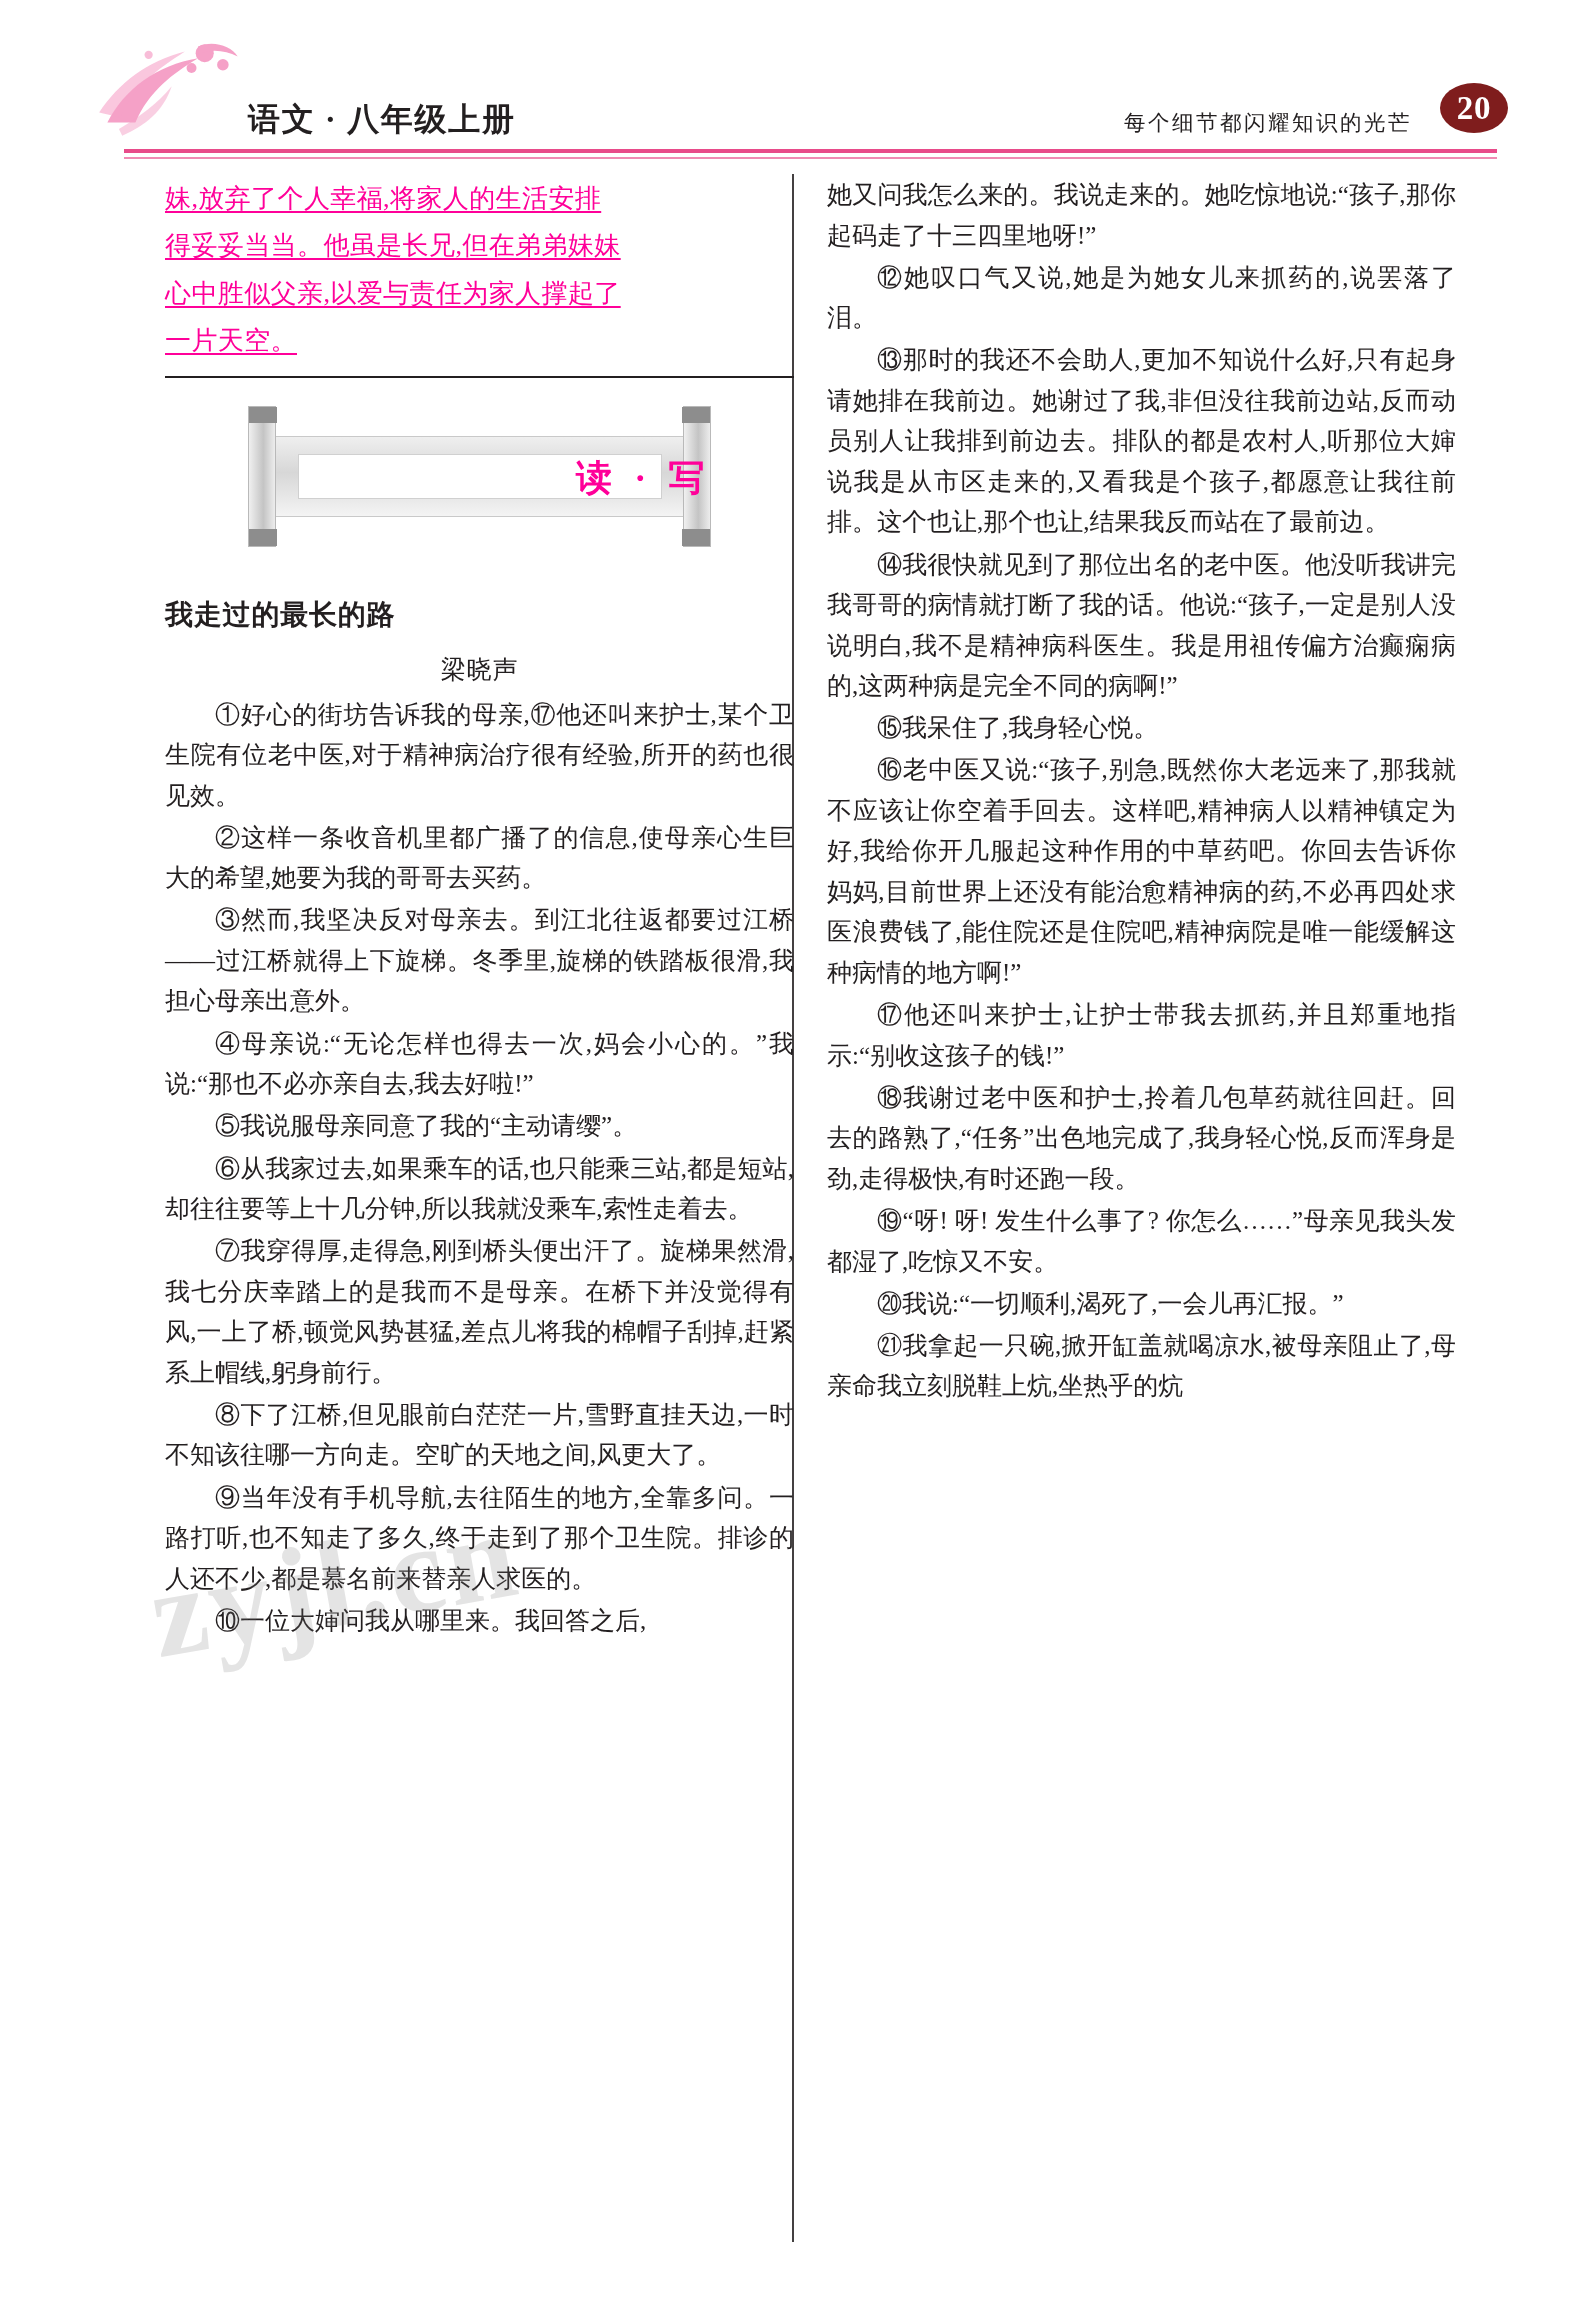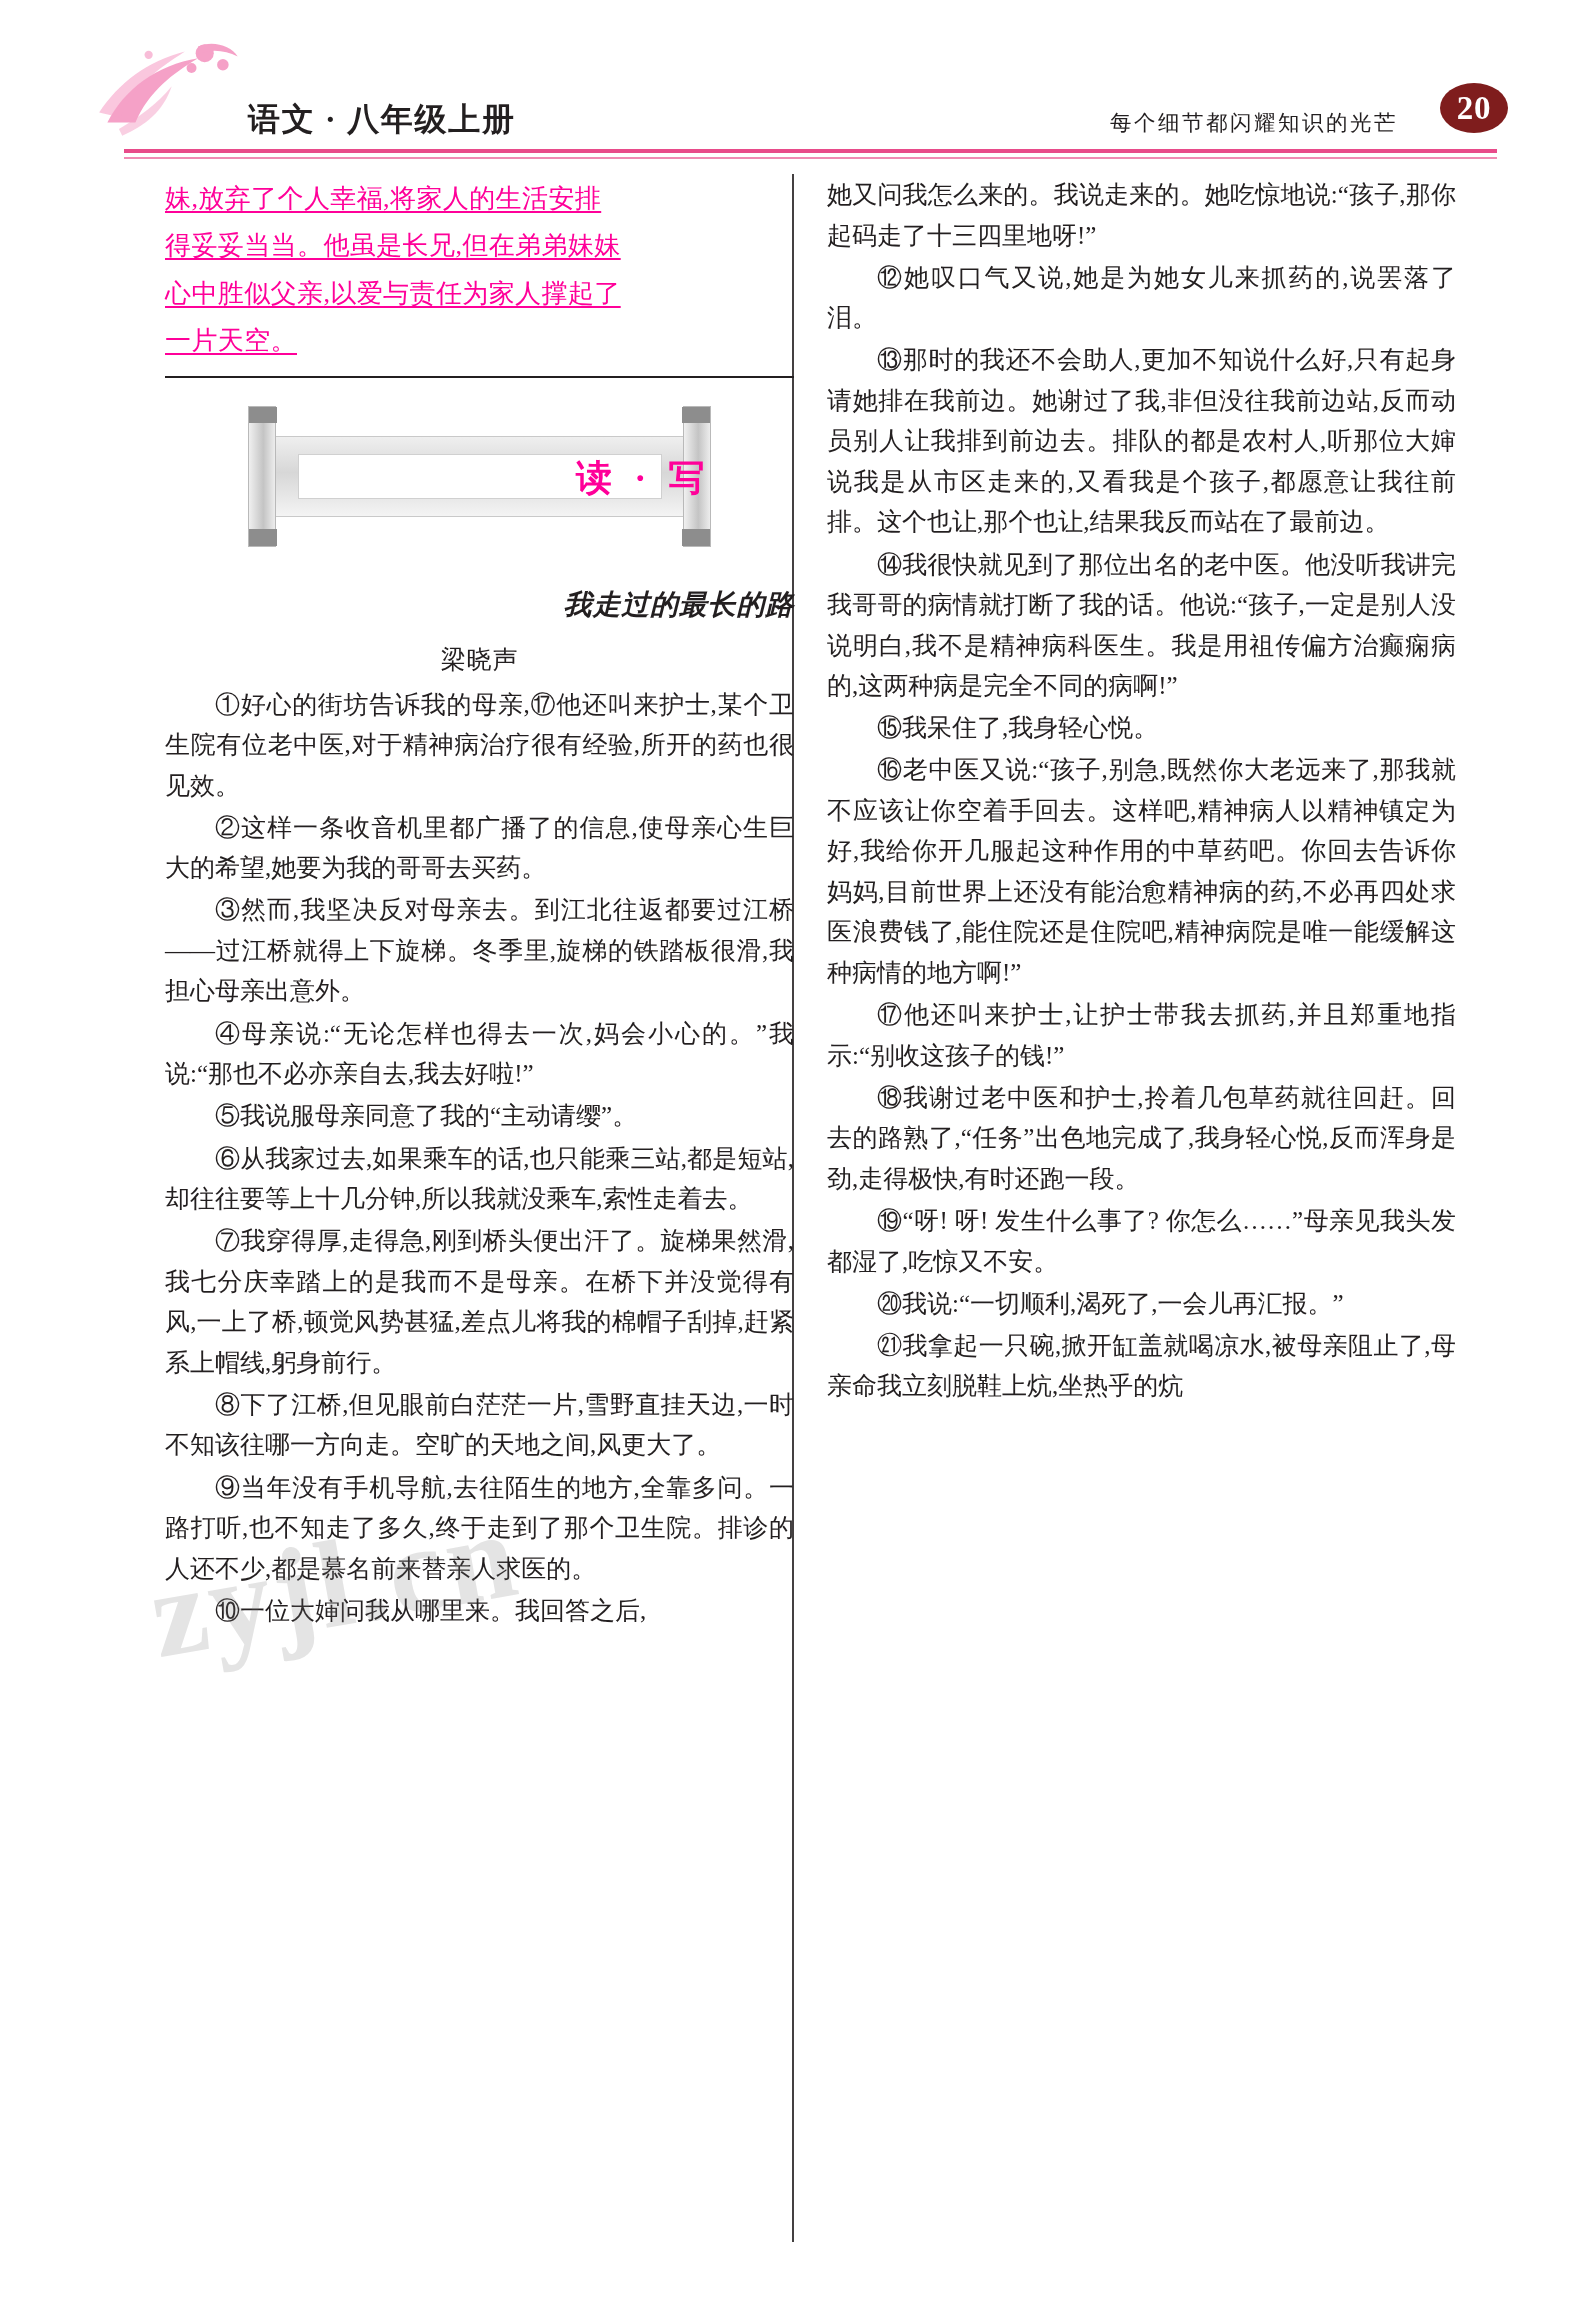--- a/index.html
+++ b/index.html
@@ -49,21 +49,21 @@
     background: #e84b8a;
   }
   .header-rule.thin {
     top: 157px;
     height: 1.7px;
     background: #e84b8a;
     opacity: .65;
   }
   .slogan {
     position: absolute;
-    right: 186px; top: 108px;
+    right: 172px; top: 108px;
     font-size: 21.5px;
     color: #231f20;
     letter-spacing: 2.5px;
     white-space: nowrap;
   }
   .page-badge {
     position: absolute;
     right: 76px; top: 83px;
     width: 68px; height: 50px;
     border-radius: 50%;
@@ -169,26 +169,25 @@
     width: 463px;
     text-align: right;
     font-size: 36px;
     font-weight: bold;
     color: #ff0099;
     letter-spacing: 6.6px;
     z-index: 5;
   }
 
   .article-title {
-    margin-top: 35px;
-    text-align: right;
+    margin-top: 45px;
+    text-align: left;
     font-size: 28px;
     font-weight: bold;
     letter-spacing: 0.8px;
-    font-style: italic;
   }
   .article-author {
     margin-top: 13.2px;
     margin-bottom: 4px;
     text-align: center;
     font-size: 25px;
     letter-spacing: 0.8px;
   }
 
   

